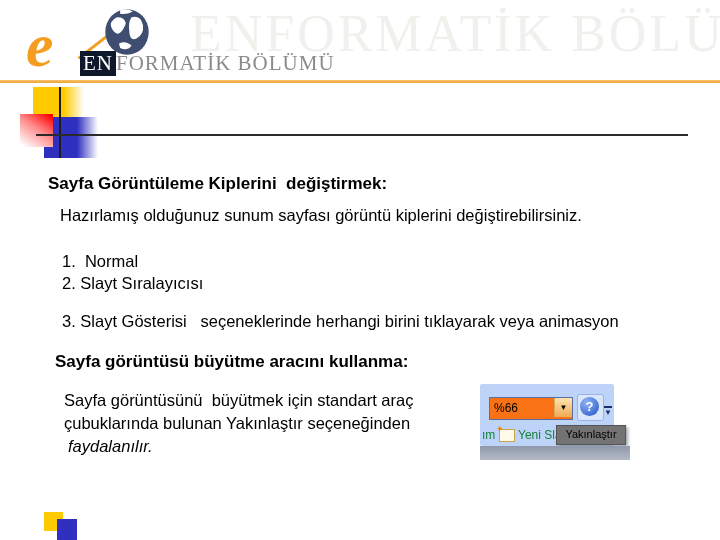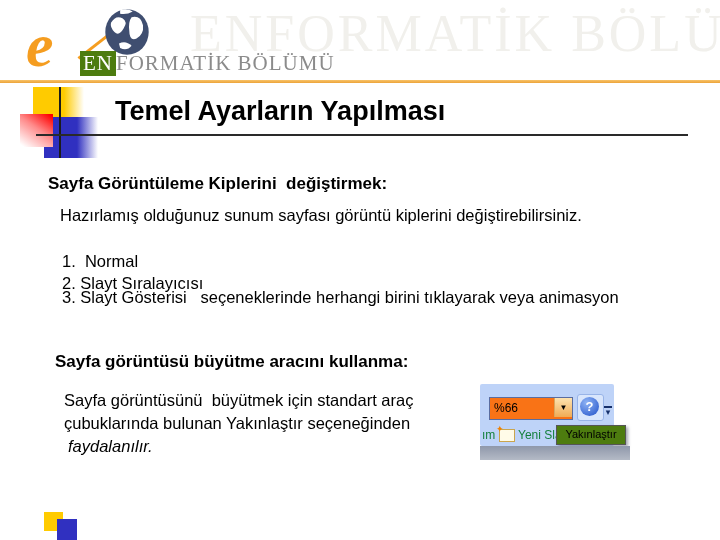--- a/index.html
+++ b/index.html
@@ -10,21 +10,21 @@
   
   .watermark{left:190px;top:4px;font-family:"Liberation Serif",serif;
     font-size:52px;letter-spacing:3px;color:#f1f0ec;white-space:nowrap;}
   .logo-e{left:26px;top:14px;font-family:"Liberation Serif",serif;font-style:italic;
     font-weight:bold;font-size:62px;color:#f59d20;line-height:1;}
   .swoosh{left:74px;top:44px;width:42px;border-top:3px solid #f59d20;
     transform:rotate(-38deg);}
   .globe{left:104px;top:8px;}
   .brand{left:80px;top:51px;font-family:"Liberation Serif",serif;font-size:21px;
     letter-spacing:1px;color:#8b8b8b;white-space:nowrap;}
-  .brand .en{display:inline-block;background:#4d7c0f;color:#fff;padding:0 3px;}
+  .brand .en{display:inline-block;background:#0f172a;color:#fff;padding:0 3px;}
   .header-rule{left:0;top:80px;width:720px;height:3px;
     background:linear-gradient(#f7c36a,#eda338);}
 
   
   .sq-yellow{left:33px;top:87px;width:31px;height:31px;background:#ffcb00;}
   .sq-yellow-fade{left:64px;top:87px;width:20px;height:31px;
     background:linear-gradient(to right,#ffcb00,#fff);}
   .sq-blue{left:44px;top:117px;width:33px;height:41px;background:#3030c0;}
   .sq-blue-fade{left:77px;top:117px;width:21px;height:41px;
     background:linear-gradient(to right,#3030c0,#fff);}
@@ -55,21 +55,21 @@
   .shot .overflow{left:122px;top:13px;width:12px;height:20px;color:#16306b;
     font-size:9px;text-align:center;}
   .shot .overflow .bar{left:2px;top:9px;width:8px;height:2px;background:#16306b;}
   .shot .overflow .chev{left:0;top:10px;width:12px;}
   .shot .row2-text{font-size:12px;color:#15803d;white-space:nowrap;}
   .shot .t1{left:2px;top:44px;}
   .shot .t2{left:38px;top:44px;}
   .shot .slide-icon{left:19px;top:45px;width:14px;height:11px;background:#fffbe8;
     border:1px solid #caa54e;}
   .shot .slide-icon .spark{left:-4px;top:-6px;font-size:9px;color:#f08000;}
-  .shot .tooltip{left:76px;top:41px;width:68px;height:18px;background:#4d7c0f;
+  .shot .tooltip{left:76px;top:41px;width:68px;height:18px;background:#737373;
     border:1px solid #555;box-shadow:2px 2px 3px rgba(90,95,115,.55);
     font-size:11px;color:#000;text-align:center;line-height:17px;}
   .shot .graybar{left:0;top:62px;width:150px;height:14px;
     background:linear-gradient(#8f98aa,#b4bac6);}
 
   
   .f-yellow{left:44px;top:512px;width:19px;height:19px;background:#ffcb00;}
   .f-blue{left:57px;top:519px;width:20px;height:21px;background:#3030c0;}
 </style>
 </head>
@@ -94,27 +94,26 @@
   </div>
   <div class="abs header-rule"></div>
 
   <div class="abs sq-yellow"></div>
   <div class="abs sq-yellow-fade"></div>
   <div class="abs sq-blue"></div>
   <div class="abs sq-blue-fade"></div>
   <div class="abs sq-red"></div>
   <div class="abs vline"></div>
   <div class="abs hline"></div>
-  <div class="abs page-title">Temel Ayarların Yapılması</div>
 
   <div class="abs h-bold" style="left:48px;top:174px;text-align:right;">Sayfa Görüntüleme Kiplerini  değiştirmek:</div>
   <div class="abs line" style="left:60px;top:206px;">Hazırlamış olduğunuz sunum sayfası görüntü kiplerini değiştirebilirsiniz.</div>
   <div class="abs line" style="left:62px;top:252px;">1.  Normal</div>
   <div class="abs line" style="left:62px;top:274px;">2. Slayt Sıralayıcısı</div>
-  <div class="abs line" style="left:62px;top:288px;text-align:center;">3. Slayt Gösterisi   seçeneklerinde herhangi birini tıklayarak veya animasyon</div>
+  <div class="abs line" style="left:62px;top:312px;text-align:center;">3. Slayt Gösterisi   seçeneklerinde herhangi birini tıklayarak veya animasyon</div>
 
   <div class="abs line" style="left:64px;top:391px;">Sayfa görüntüsünü  büyütmek için standart araç</div>
   <div class="abs h-bold" style="left:55px;top:352px;">Sayfa görüntüsü büyütme aracını kullanma:</div>
   <div class="abs line" style="left:64px;top:414px;">çubuklarında bulunan Yakınlaştır seçeneğinden</div>
   <div class="abs line" style="left:68px;top:437px;font-style:italic;">faydalanılır.</div>
 
   <div class="abs shot">
     <div class="abs panel"></div>
     <div class="abs combo">
       <div class="abs combo-text">%66</div>

